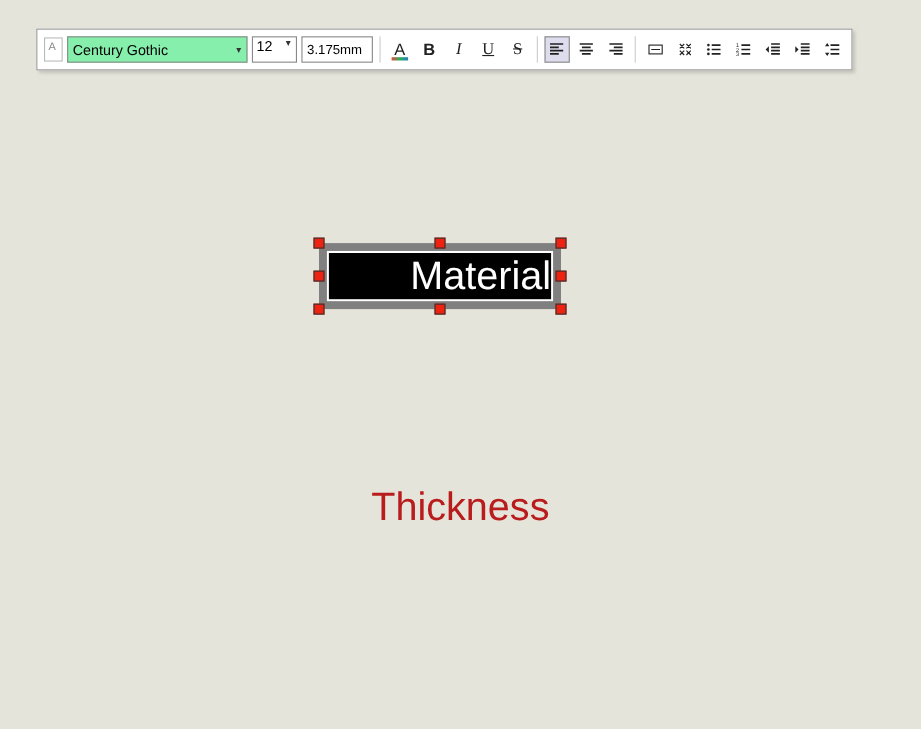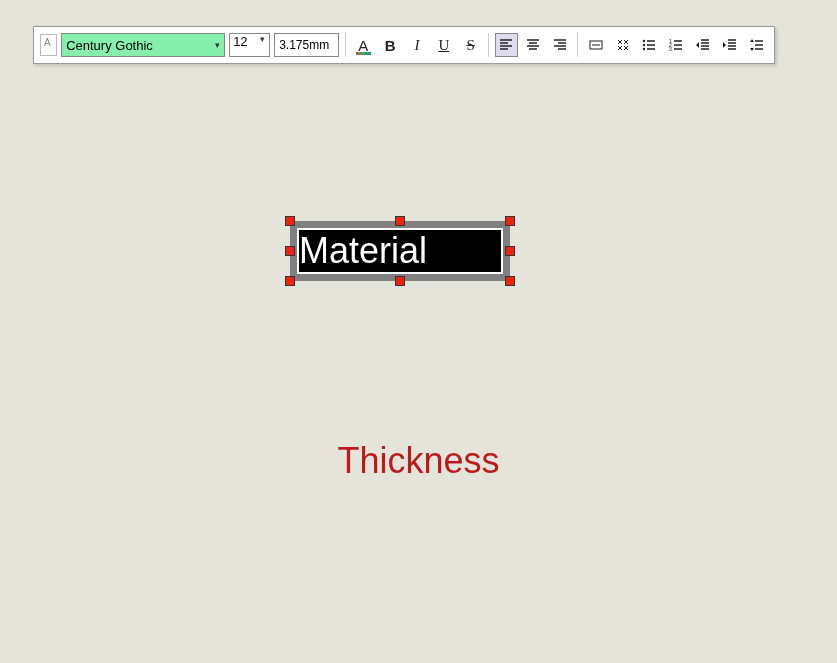--- a/index.html
+++ b/index.html
@@ -17,21 +17,21 @@
   .size-val{width:22px;text-align:left;padding-left:3px;font-size:13px}
   .measure-box{border:1px solid #888;height:22px;width:58px;font-size:12px;padding:0 4px;display:flex;align-items:center;background:#fff}
   .sep{width:1px;height:24px;background:#ccc;margin:0 2px}
   .tbtn{width:22px;height:22px;border:1px solid transparent;display:flex;align-items:center;justify-content:center;font-size:15px;cursor:pointer;color:#222}
   .tbtn.active{border-color:#888;background:#dde}
   .tbtn svg{width:16px;height:16px}
   .font-color{position:relative}
   .font-color .bar{position:absolute;left:3px;right:3px;bottom:1px;height:3px;background:linear-gradient(to right,#e74c3c,#27ae60,#2980b9)}
   .canvas{position:absolute;left:0;top:0;width:837px;height:663px;z-index:-1}
   .material-frame{position:absolute;left:290px;top:221px;width:220px;height:60px;background:#808080;display:flex;align-items:center;justify-content:center}
-  .material-inner{width:calc(100% - 18px);height:calc(100% - 18px);background:#000;border:2px solid #fff;display:flex;align-items:center;justify-content:flex-start}
+  .material-inner{width:calc(100% - 18px);height:calc(100% - 18px);background:#000;border:2px solid #fff;display:flex;align-items:center;justify-content:flex-end}
   .material-text{color:#fff;font-family:'Century Gothic',sans-serif;font-size:36px}
   .handle{position:absolute;width:8px;height:8px;background:#e21;border:1px solid #333}
   .thickness{position:absolute;left:0;width:837px;top:440px;text-align:center;font-family:'Century Gothic',sans-serif;font-size:36px;color:#b91c1c}
 </style>
 </head>
 <body>
 
 <svg class="canvas" viewBox="0 0 837 663">
   <polygon points="397,97 584,174 662,360 584,548 397,625 210,548 133,360 210,174" fill="none" stroke="#444" stroke-width="1"></polygon>
   <line x1="133" y1="360" x2="662" y2="360" stroke="#444" stroke-width="1"></line>

